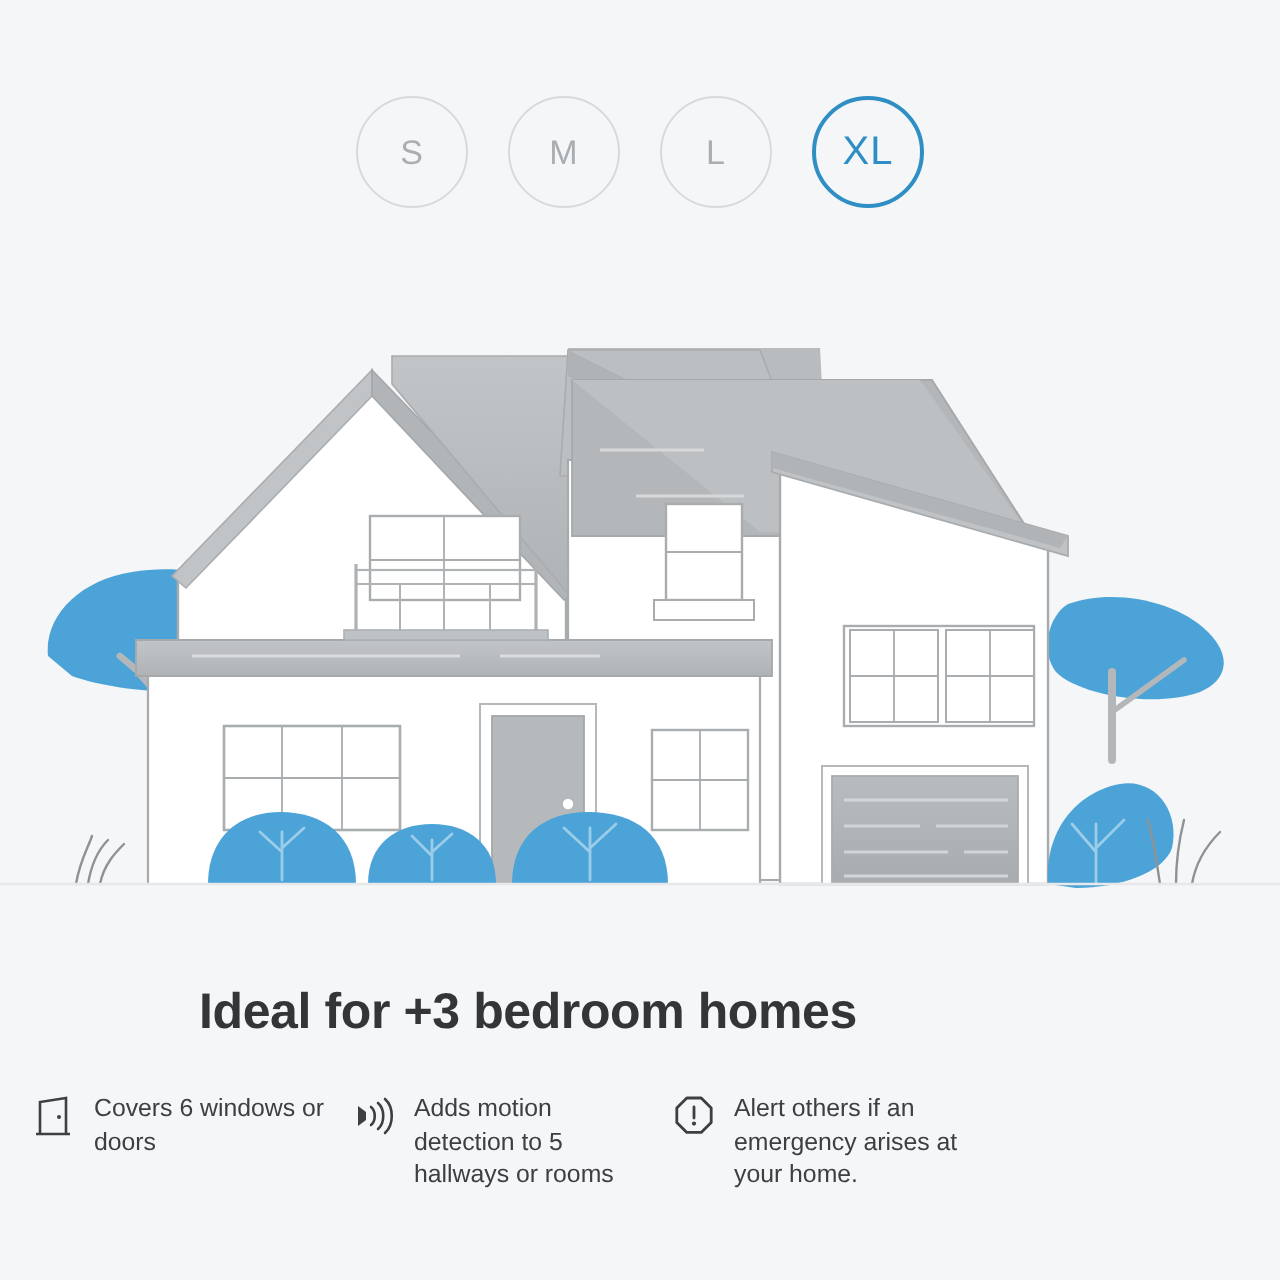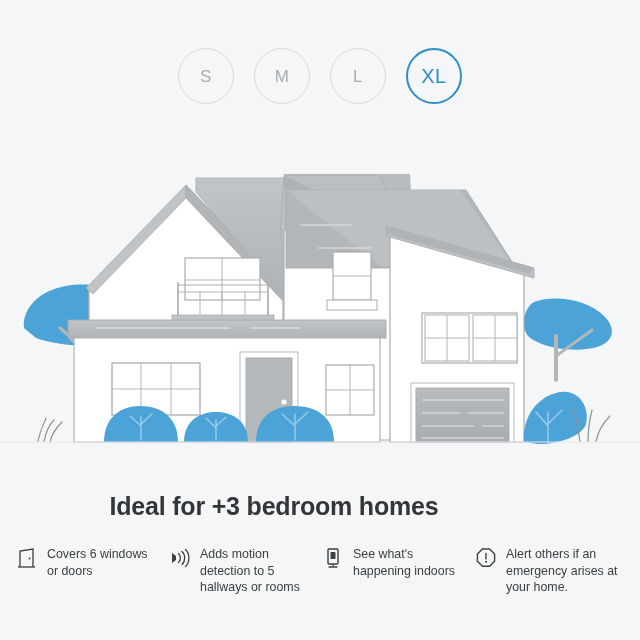--- a/index.html
+++ b/index.html
@@ -69,21 +69,21 @@
     height: 350px;
   }
   .illustration svg {
     display: block;
   }
 
   
   .headline {
     position: absolute;
     top: 492px;
-    left: 12px;
+    left: 2px;
     width: 524px;
     text-align: center;
     font-size: 25px;
     font-weight: 700;
     color: #333639;
     letter-spacing: -0.2px;
   }
 
   
   .features {
@@ -317,31 +317,20 @@
         <svg width="22" height="22" viewBox="0 0 22 22" xmlns="http://www.w3.org/2000/svg">
           <path d="M3 6 L3 16 L7 13 L7 9 Z" fill="#3c4043"></path>
           <path d="M9.5 6.5 C12 8.5 12 13.5 9.5 15.5" fill="none" stroke="#3c4043" stroke-width="1.3" stroke-linecap="round"></path>
           <path d="M13 4.5 C16.5 7.5 16.5 14.5 13 17.5" fill="none" stroke="#3c4043" stroke-width="1.3" stroke-linecap="round"></path>
           <path d="M16.5 2.5 C21 6.5 21 15.5 16.5 19.5" fill="none" stroke="#3c4043" stroke-width="1.3" stroke-linecap="round"></path>
         </svg>
       </span>
       <span class="feature-text">Adds motion detection to 5 hallways or rooms</span>
     </div>
 
-    <div class="feature">
-      <span class="feature-icon">
-        <svg width="18" height="22" viewBox="0 0 18 22" xmlns="http://www.w3.org/2000/svg">
-          <rect x="4" y="2" width="10" height="15" rx="1" fill="none" stroke="#3c4043" stroke-width="1.4"></rect>
-          <rect x="6.5" y="5" width="5" height="7" rx="0.8" fill="#3c4043"></rect>
-          <path d="M9 17 L9 19" stroke="#3c4043" stroke-width="1.3"></path>
-          <path d="M5 20 L13 20" stroke="#3c4043" stroke-width="1.3" stroke-linecap="round"></path>
-        </svg>
-      </span>
-      <span class="feature-text">See what's happening indoors</span>
-    </div>
 
     <div class="feature">
       <span class="feature-icon">
         <svg width="22" height="22" viewBox="0 0 22 22" xmlns="http://www.w3.org/2000/svg">
           <path d="M7.4 2 H14.6 L19.6 7 V14.2 L14.6 19.2 H7.4 L2.4 14.2 V7 Z" fill="none" stroke="#3c4043" stroke-width="1.4" stroke-linejoin="round"></path>
           <path d="M11 6.5 L11 12" stroke="#3c4043" stroke-width="1.4" stroke-linecap="round"></path>
           <circle cx="11" cy="14.8" r="1.05" fill="#3c4043"></circle>
         </svg>
       </span>
       <span class="feature-text">Alert others if an emergency arises at your home.</span>

